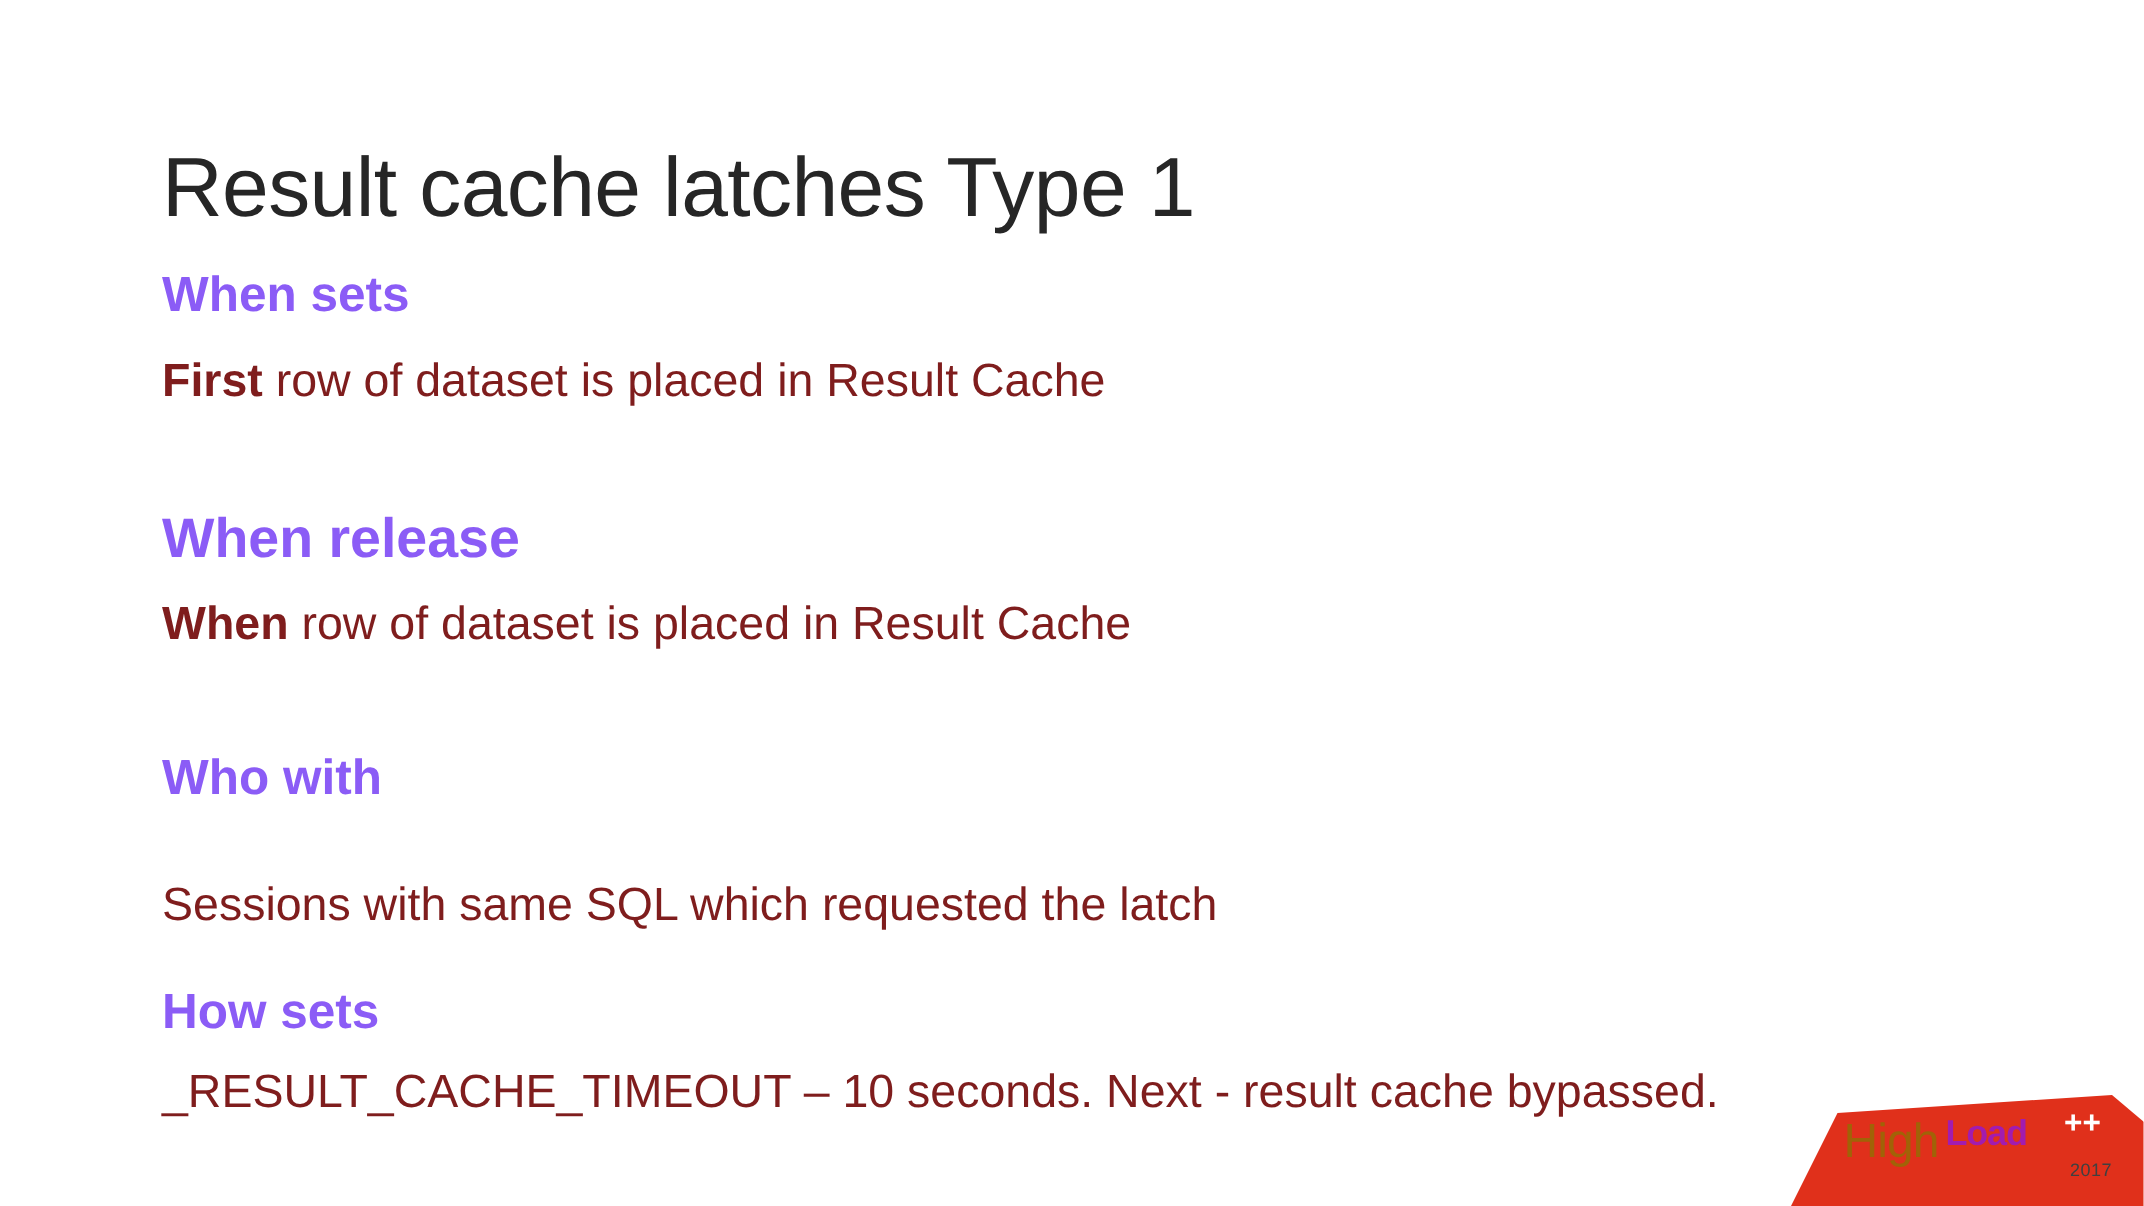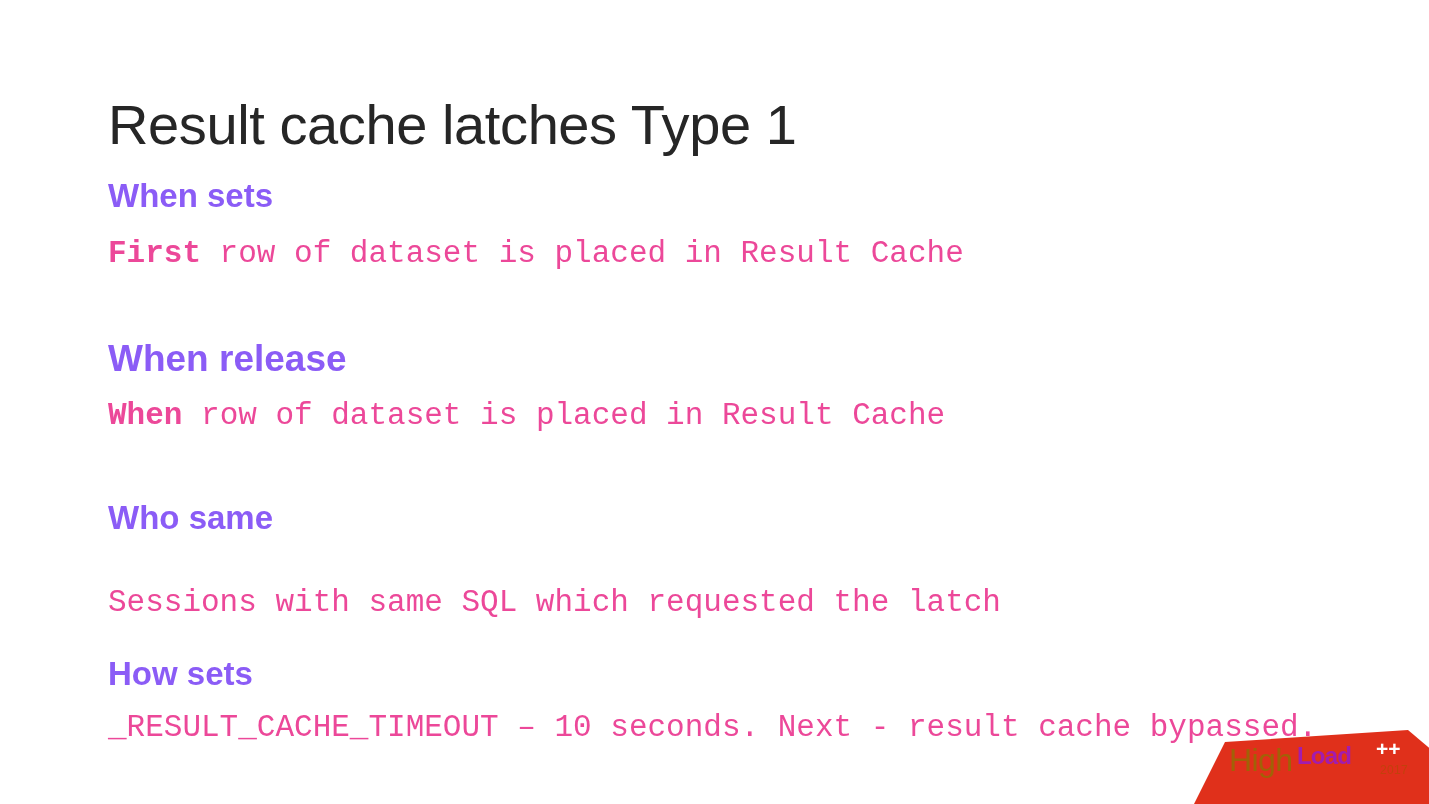--- a/index.html
+++ b/index.html
@@ -47,24 +47,24 @@
     font-family: "Liberation Sans", sans-serif;
     font-weight: bold;
     color: #8b5cf6;
     line-height: 1.12;
     white-space: nowrap;
   }
   .sec-head.sz-a { font-size: 33px; }
   .sec-head.sz-b { font-size: 37px; }
 
   .sec-body {
-    font-family: Liberation Mono, monospace;
+    font-family: Liberation Sans, sans-serif;
     font-weight: normal;
     font-size: 31px;
-    color: #ec4899;
+    color: #7f1d1d;
     line-height: 1.15;
     white-space: nowrap;
   }
   .sec-body b {
     font-weight: bold;
   }
 
   
   #block-when-sets        { top: 178px; }
   #line-first             { top: 236px; }
@@ -123,45 +123,45 @@
     font-family: "Liberation Sans", sans-serif;
     font-size: 21px;
     font-weight: bold;
     color: #FFFFFF;
     letter-spacing: 0px;
     line-height: 1;
   }
   .logo-year {
     position: absolute;
     left: 196px;
-    top: 34px;
+    top: 44px;
     font-family: "Liberation Sans", sans-serif;
     font-size: 12px;
     font-weight: normal;
-    color: #c2410c;
+    color: #404040;
     letter-spacing: 0.3px;
     line-height: 1;
   }
 </style>
 </head>
 <body>
 
 <div id="slide">
 
   <div class="slide-title">Result cache latches Type 1</div>
 
   <div class="block sec-head sz-a" id="block-when-sets">When sets</div>
 
   <div class="block sec-body" id="line-first"><b>First</b><span> row of dataset is placed in Result Cache</span></div>
 
   <div class="block sec-head sz-b" id="block-when-release">When release</div>
 
   <div class="block sec-body" id="line-last"><b>When</b><span> row of dataset is placed in Result Cache</span></div>
 
-  <div class="block sec-head sz-a" id="block-who-waits">Who same</div>
+  <div class="block sec-head sz-a" id="block-who-waits">Who with</div>
 
   <div class="block sec-body" id="line-sessions">Sessions with same SQL which requested the latch</div>
 
   <div class="block sec-head sz-a" id="block-how-much">How sets</div>
 
   <div class="block sec-body" id="line-timeout">_RESULT_CACHE_TIMEOUT – 10 seconds. Next - result cache bypassed.</div>
 
   <div id="logo">
     <svg width="250" height="78" viewBox="0 0 250 78">
       <polygon points="41,12 224,0 250,22 250,78 8,78" fill="#E0301B"></polygon>

